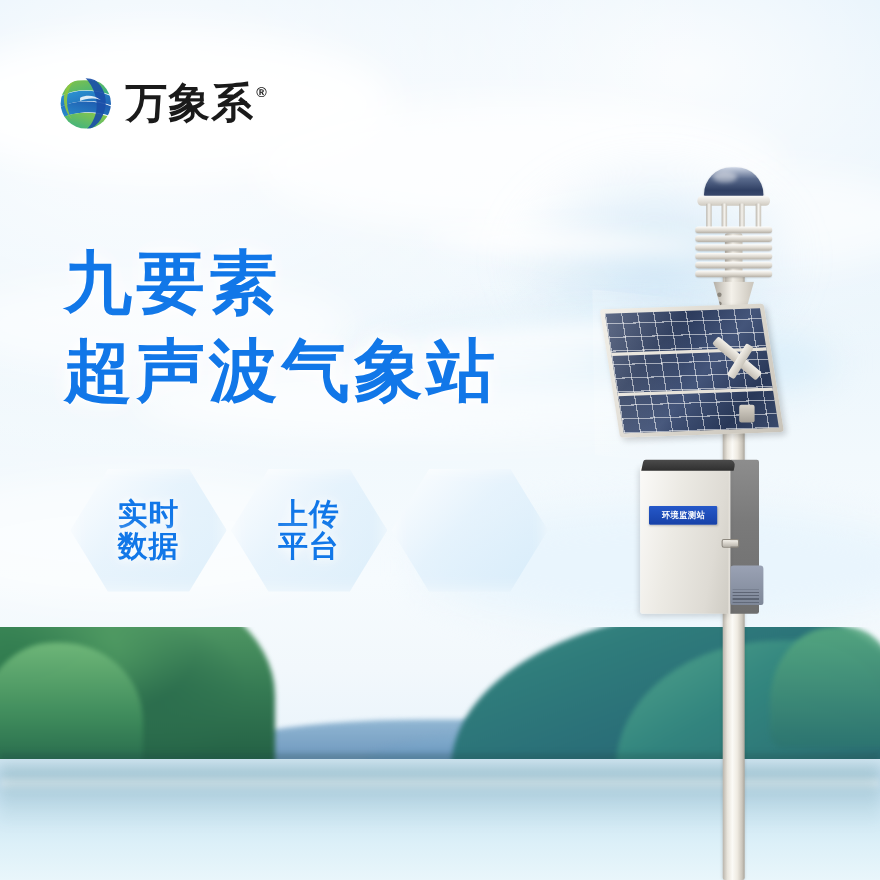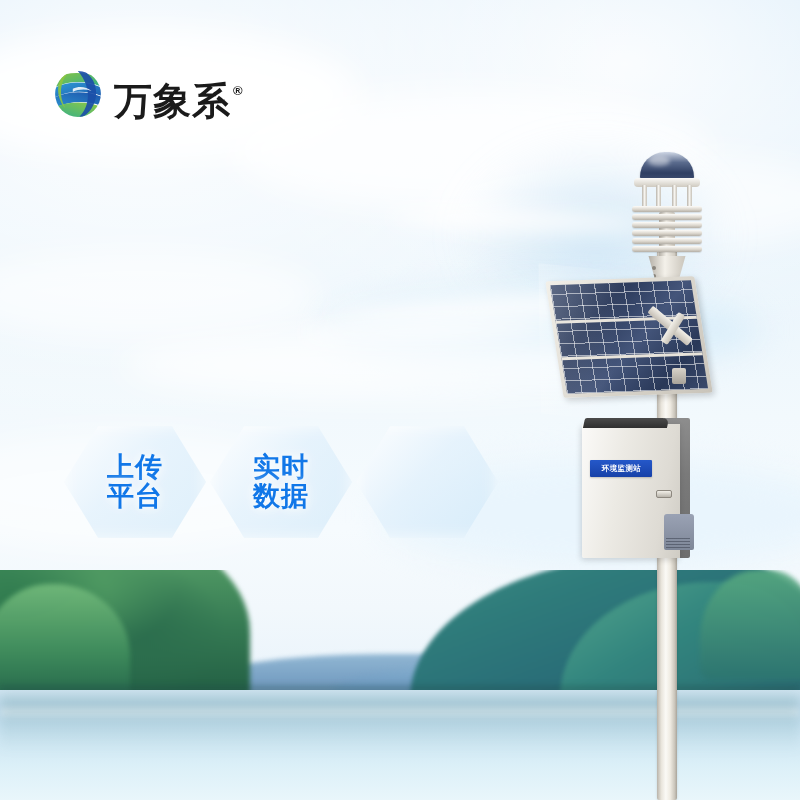--- a/index.html
+++ b/index.html
@@ -67,21 +67,21 @@
     border-radius:46% 50% 10% 6%/66% 60% 12% 10%;filter:blur(2.6px);opacity:.95;}
   .trees-edge-r{position:absolute;right:-20px;bottom:120px;width:120px;height:110px;
     background:linear-gradient(180deg,#57a980,#2c7470);
     border-radius:48% 42% 10% 10%/62% 66% 12% 12%;filter:blur(2.6px);opacity:.9;}
   .shore{position:absolute;left:0;right:0;bottom:104px;height:10px;
     background:linear-gradient(180deg,rgba(30,70,70,.45),rgba(30,70,70,0));filter:blur(3px);}
   .reflect{position:absolute;left:0;right:0;bottom:46px;height:58px;opacity:.35;filter:blur(6px);
     background:linear-gradient(180deg,rgba(60,120,120,.65),rgba(60,120,120,0));}
 
   
-  .logo-wrap{position:absolute;left:52px;top:68px;display:flex;align-items:flex-end;gap:10px;}
+  .logo-wrap{position:absolute;left:52px;top:68px;display:flex;align-items:center;gap:10px;}
   .logo-mark{width:52px;height:52px;flex:none;}
   .logo-text{position:relative;display:flex;align-items:flex-start;}
   .logo-zh{font-family:"Liberation Serif","DejaVu Serif",serif;font-weight:700;
     font-size:38px;line-height:1;color:#1a1a1a;letter-spacing:1px;}
   .logo-reg{font-size:13px;line-height:1;color:#1a1a1a;margin-left:2px;margin-top:2px;font-weight:700;}
 
   
   .headline{position:absolute;left:58px;top:222px;}
   .hl{font-family:"Liberation Sans","DejaVu Sans",sans-serif;font-weight:700;
     color:#1177e8;line-height:1.16;letter-spacing:4px;
@@ -160,21 +160,21 @@
     transform:rotate(8deg);pointer-events:none;}
   .brace{position:absolute;left:78px;top:198px;width:52px;height:9px;
     background:linear-gradient(180deg,#f3f0e9,#c3bdb3);transform:rotate(40deg);transform-origin:right center;border-radius:2px;}
   .brace2{position:absolute;left:88px;top:170px;width:34px;height:8px;
     background:linear-gradient(180deg,#f3f0e9,#c9c4ba);transform:rotate(-58deg);transform-origin:right center;border-radius:2px;}
   .clamp{position:absolute;left:112px;top:228px;width:14px;height:16px;
     background:linear-gradient(180deg,#d8d3c9,#a8a39a);border-radius:2px;}
 
   
   .box{position:absolute;left:22px;top:278px;width:108px;height:140px;}
-  .box-face{position:absolute;left:0;top:6px;width:98px;height:134px;
+  .box-face{position:absolute;left:0;top:6px;width:80px;height:134px;
     background:linear-gradient(100deg,#fbfaf8 0%,#eceae4 38%,#dedbd4 78%,#cfccc4 100%);
     border-radius:2px 0 0 2px;box-shadow:-1px 2px 6px rgba(0,0,0,.16);}
   .box-side{position:absolute;left:82px;top:0;width:26px;height:140px;
     background:linear-gradient(180deg,#8d8d8d 0%,#7a7a7a 40%,#6e6e6e 100%);border-radius:0 2px 2px 0;}
   .box-top{position:absolute;left:2px;top:0;width:84px;height:10px;
     background:linear-gradient(180deg,#4b4b4b,#2f2f2f);border-radius:2px 6px 0 0;transform:skewX(-12deg);}
   .box-label{position:absolute;left:8px;top:36px;width:62px;height:17px;
     background:linear-gradient(180deg,#2558c9,#1741a8);border-radius:1px;
     display:flex;align-items:center;justify-content:center;
     box-shadow:0 1px 2px rgba(0,0,0,.2);}
@@ -301,35 +301,39 @@
         <path d="M40,40 C52,34 66,36 76,44 C64,40 50,41 40,46 Z" fill="#ffffff" opacity=".85"></path>
       </g>
       <circle cx="50" cy="50" r="44" fill="none" stroke="rgba(255,255,255,0)" stroke-width="1"></circle>
     </svg>
     <div class="logo-text">
       <span class="logo-zh">万象系</span>
       <sup class="logo-reg">®</sup>
     </div>
   </div>
 
+  <div class="headline">
+    <div class="hl hl1">九要素</div>
+    <div class="hl hl2">超声波气象站</div>
+  </div>
 
   <div class="badges">
+    <div class="badge">
+      <div class="hexbg"></div>
+      <div class="badge-txt">
+        <div>实时</div>
+        <div>数据</div>
+      </div>
+    </div>
     <div class="badge">
       <div class="hexbg"></div>
       <div class="badge-txt">
         <div>上传</div>
         <div>平台</div>
       </div>
     </div>
     <div class="badge">
       <div class="hexbg"></div>
-      <div class="badge-txt">
-        <div>实时</div>
-        <div>数据</div>
-      </div>
-    </div>
-    <div class="badge">
-      <div class="hexbg"></div>
     </div>
   </div>
 
 
 </div>
 
 </body></html>

